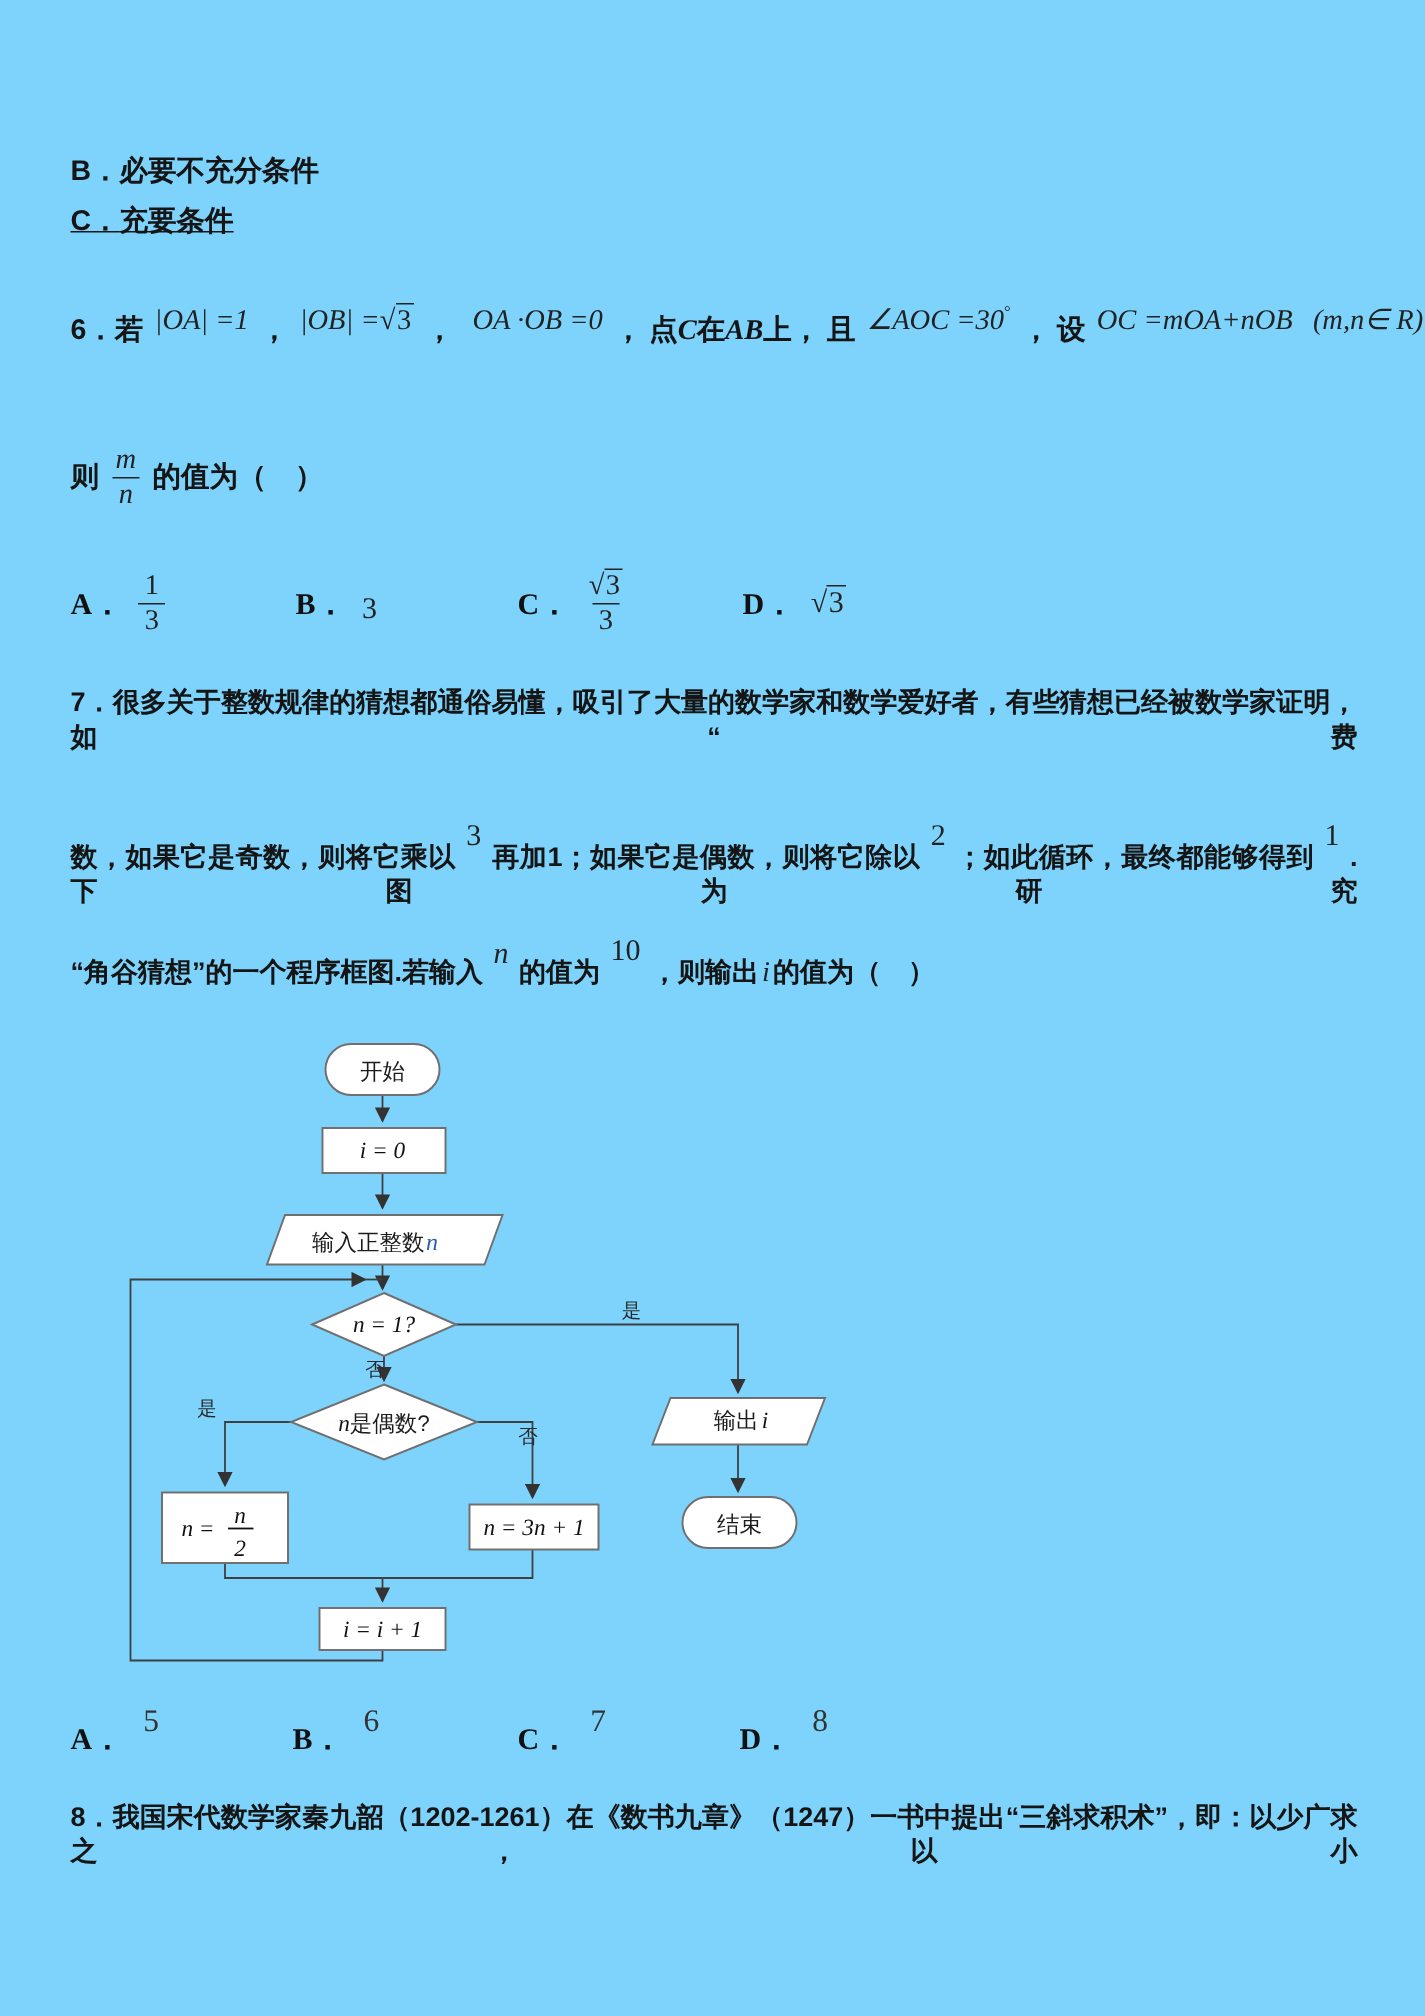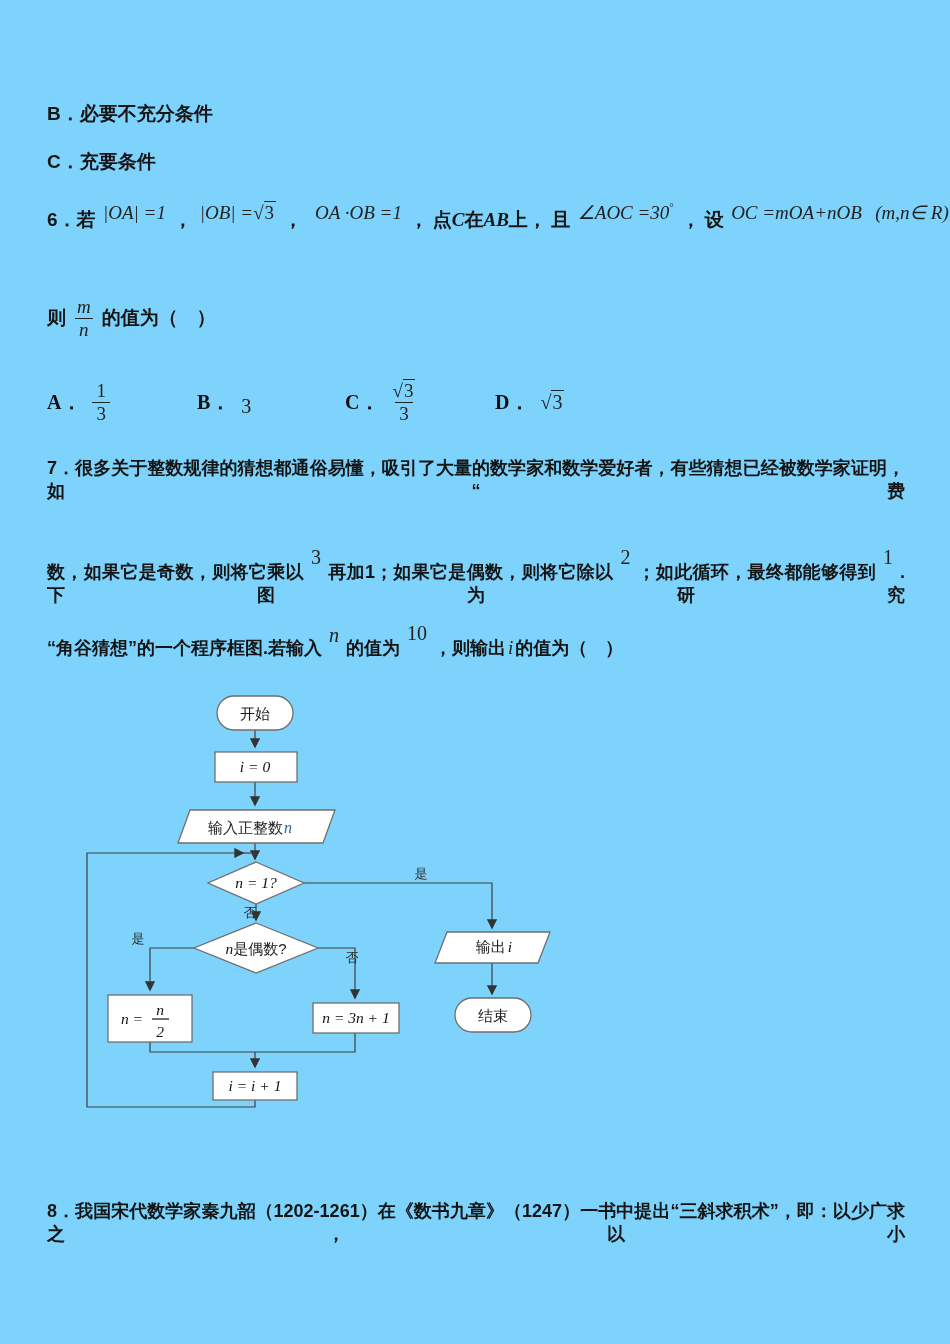--- a/index.html
+++ b/index.html
@@ -46,31 +46,31 @@
   .fc-var-blue { fill:#2f5fa5; font-family:"Liberation Serif", serif; font-style:italic; }
 </style>
 </head>
 <body>
 
 <div class="page">
 
   <div class="cn abs" style="left:47px; top:101px;">
     <span>B．</span><span>必要不充分条件</span>
   </div>
-  <div class="cn abs" style="left:47px; top:149px;">
+  <div class="cn abs" style="left:47px; top:134px;text-decoration:underline;">
     <span>C．</span><span>充要条件</span>
   </div>
 
   <div class="abs" style="left:47px; top:207px; white-space:nowrap;">
     <span class="cn">6．若</span>
     <span class="mathit raise">|OA| =1</span>
     <span class="cn">，</span>
     <span class="mathit raise"><span>|OB| =</span><span class="upright">√</span><span class="sqrt-arg upright">3</span></span>
     <span class="cn">，</span>
-    <span class="mathit raise" style="margin-left:8px;">OA ·OB =1</span>
+    <span class="mathit raise" style="margin-left:8px;">OA ·OB =0</span>
     <span class="cn">，</span>
     <span class="cn">点</span><span class="mathbd">C</span><span class="cn">在</span><span class="mathbd">AB</span><span class="cn">上，</span>
     <span class="cn">且</span>
     <span class="mathit raise"><span>∠AOC =30</span><span class="deg upright">°</span></span>
     <span class="cn">，</span>
     <span class="cn">设</span>
     <span class="mathit raise">OC =mOA+nOB</span>
     <span class="mathit raise" style="margin-left:6px;">(m,n∈ R)</span>
     
   </div>
@@ -162,16 +162,30 @@
     <text class="fc-math" x="197" y="401" text-anchor="middle">i = i + 1</text>
     <text x="436" y="262" text-anchor="middle"><tspan class="fc-cn">输出</tspan><tspan class="fc-math" dx="2">i</tspan></text>
     <text class="fc-cn" x="435" y="331" text-anchor="middle">结束</text>
 
     <text class="fc-small" x="363" y="188" text-anchor="middle">是</text>
     <text class="fc-small" x="192" y="227" text-anchor="middle">否</text>
     <text class="fc-small" x="80" y="253" text-anchor="middle">是</text>
     <text class="fc-small" x="294" y="272" text-anchor="middle">否</text>
   </svg>
 
+  <div class="optrow" style="top:1134px; height:44px;">
+    <div class="q7opt" style="left:47px;">
+      <span class="q7lab">A．</span><span class="q7val">5</span>
+    </div>
+    <div class="q7opt" style="left:195px;">
+      <span class="q7lab">B．</span><span class="q7val">6</span>
+    </div>
+    <div class="q7opt" style="left:345px;">
+      <span class="q7lab">C．</span><span class="q7val">7</span>
+    </div>
+    <div class="q7opt" style="left:493px;">
+      <span class="q7lab">D．</span><span class="q7val">8</span>
+    </div>
+  </div>
 
   <div class="cn18 para abs" style="left:47px; top:1200px;">8．我国宋代数学家秦九韶（1202-1261）在《数书九章》（1247）一书中提出“三斜求积术”，即：以少广求之，以小</div>
 
 </div>
 
 </body></html>

